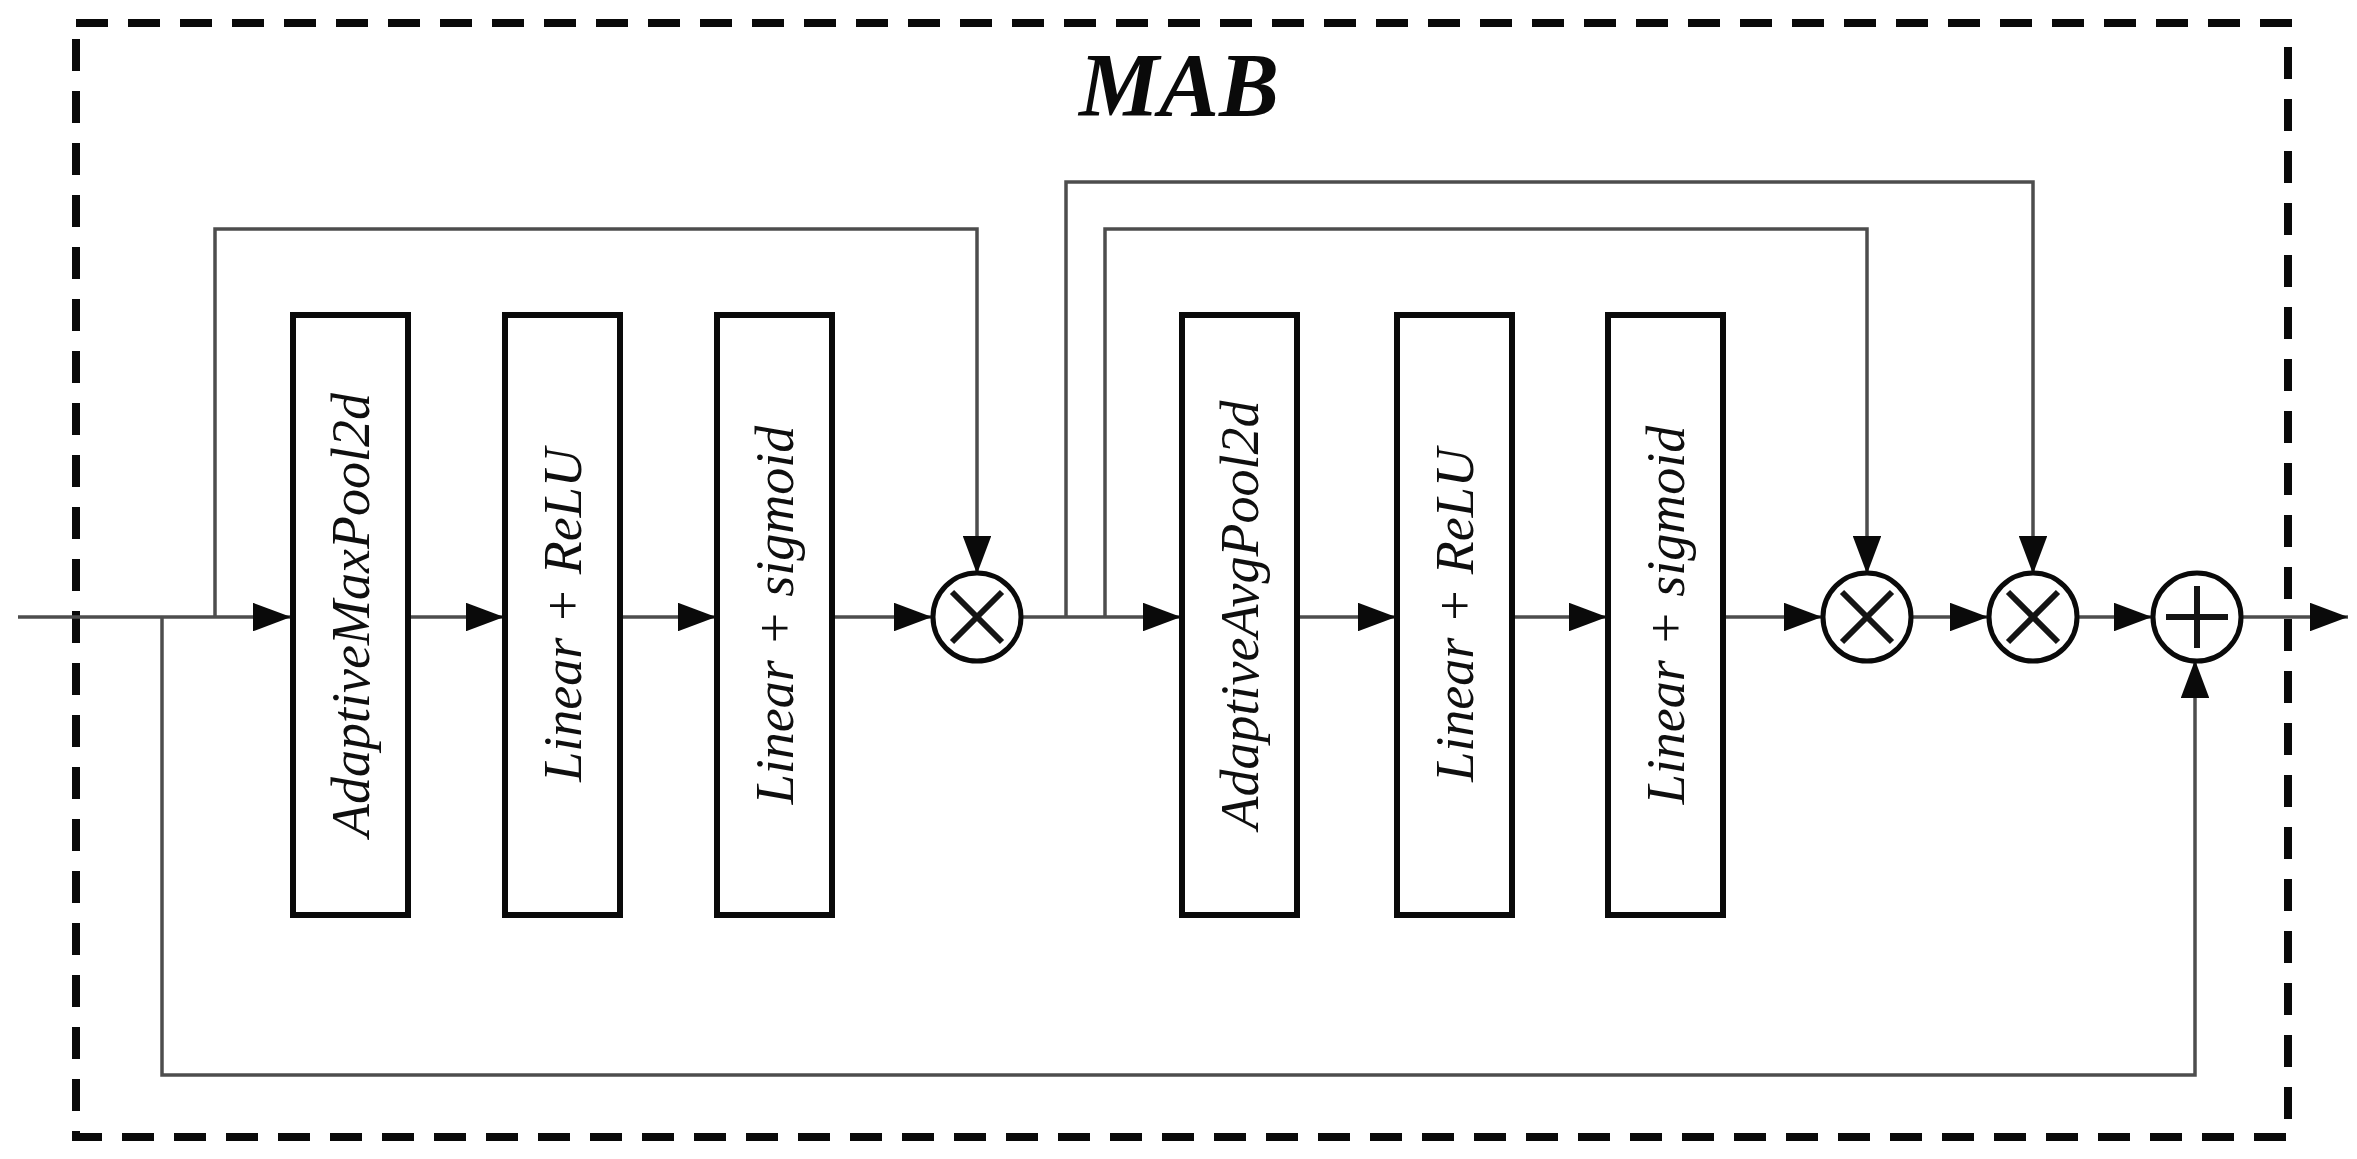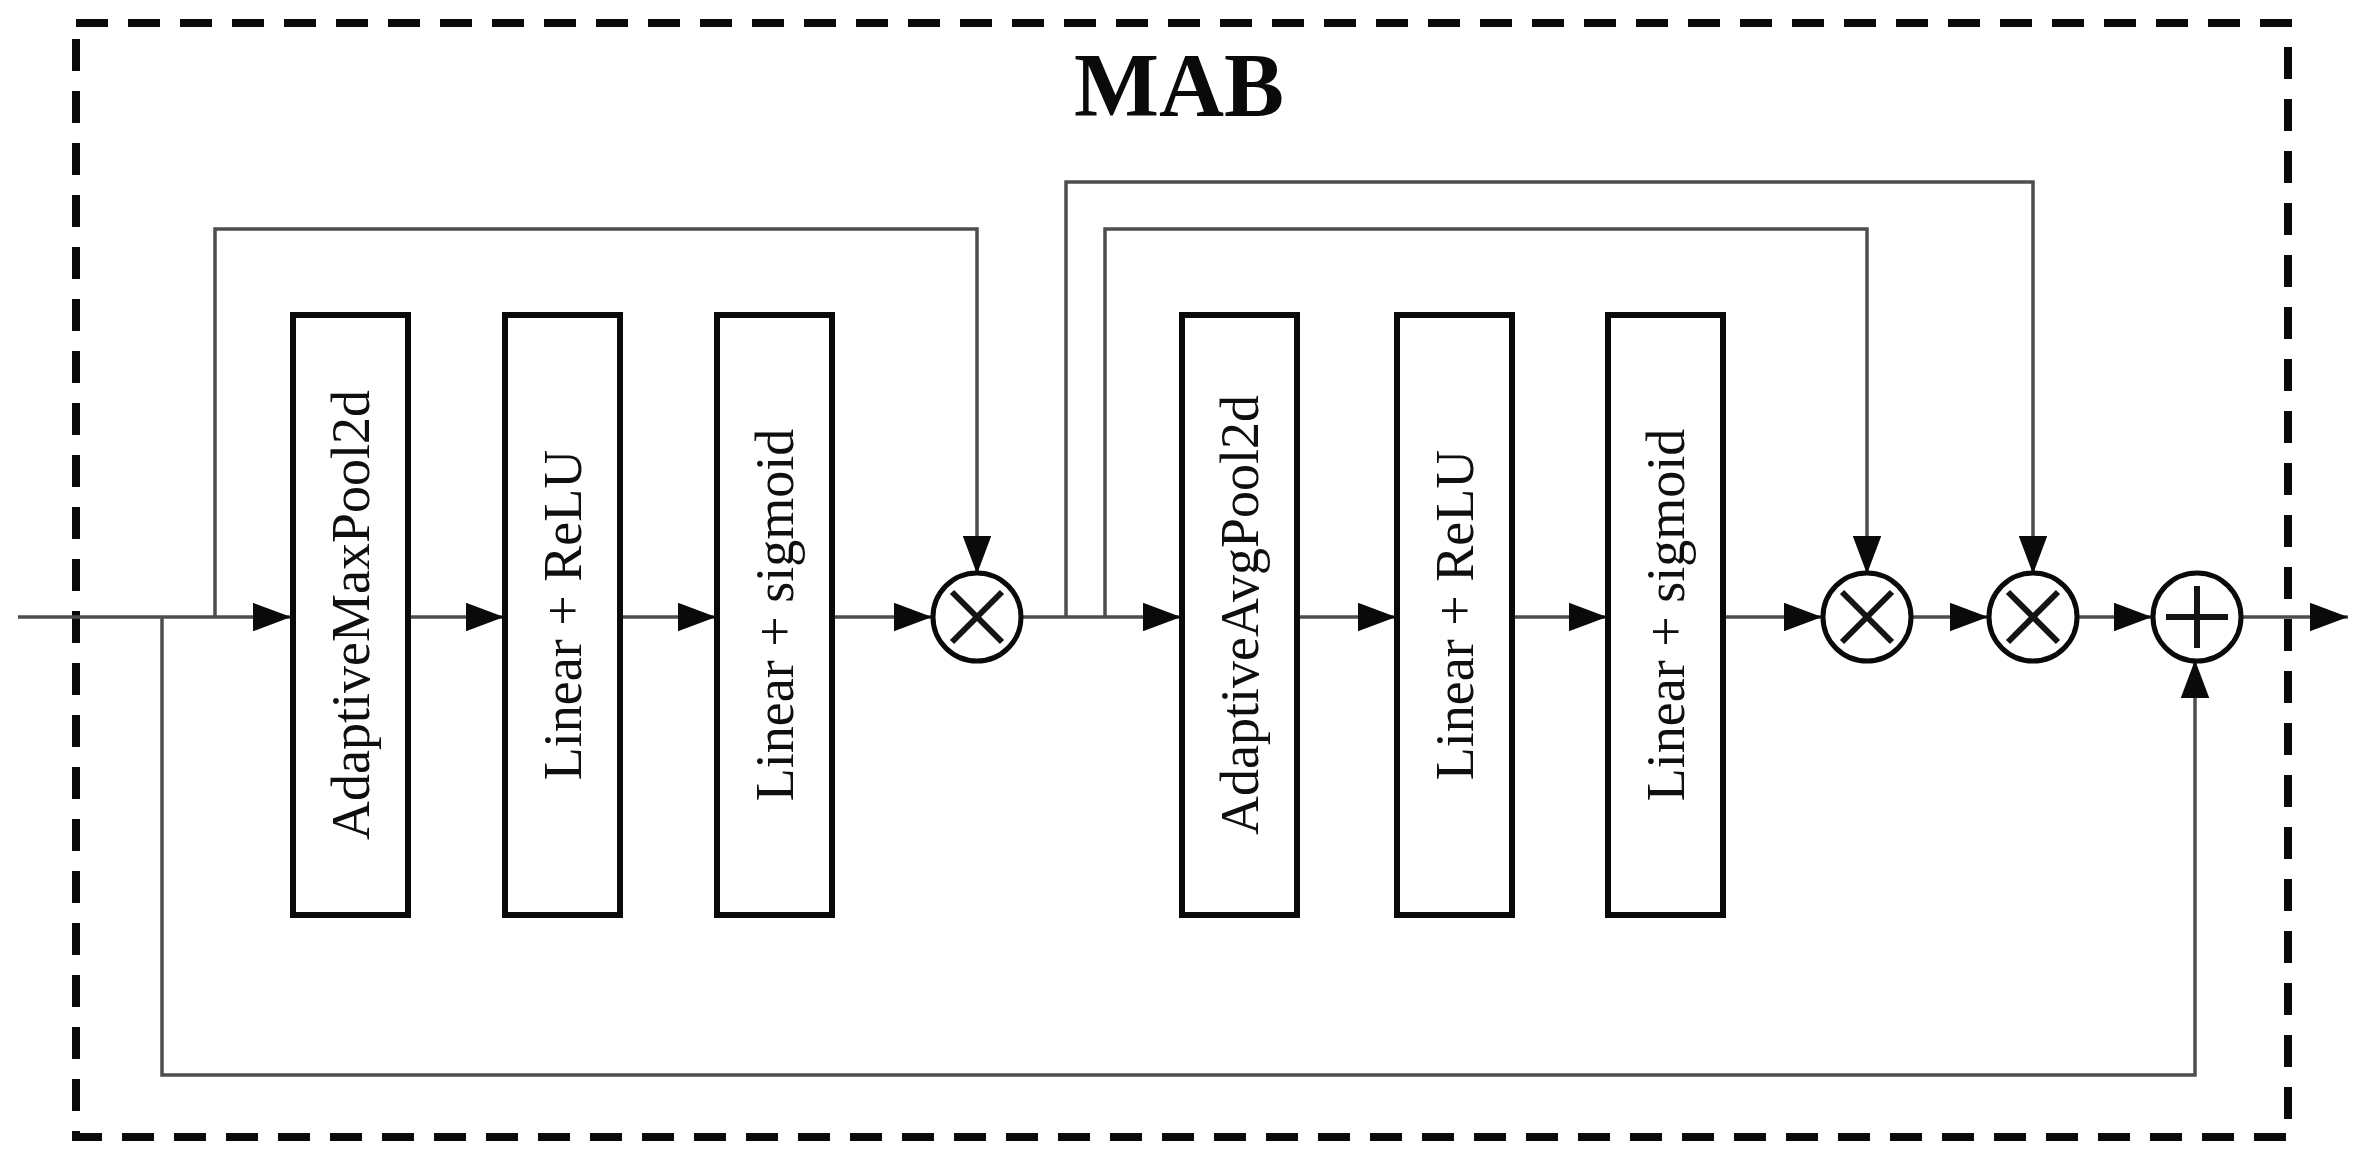--- a/index.html
+++ b/index.html
@@ -6,20 +6,21 @@
     margin: 0;
     padding: 0;
     background: #ffffff;
   }
   .stage {
     width: 2357px;
     height: 1159px;
     position: relative;
     background: #ffffff;
     overflow: hidden;
+    font-style: italic;
   }
   svg { display: block; }
   .box {
     fill: #ffffff;
     stroke: #0a0a0a;
     stroke-width: 6;
   }
   .node-circle {
     fill: #ffffff;
     stroke: #0a0a0a;

